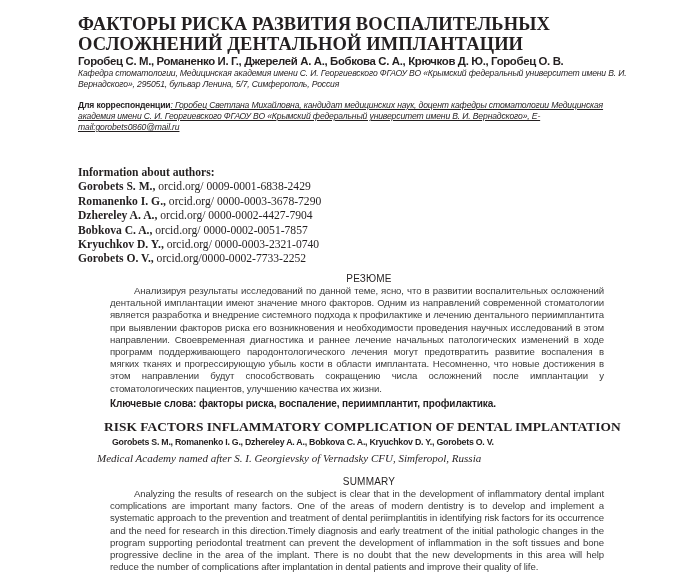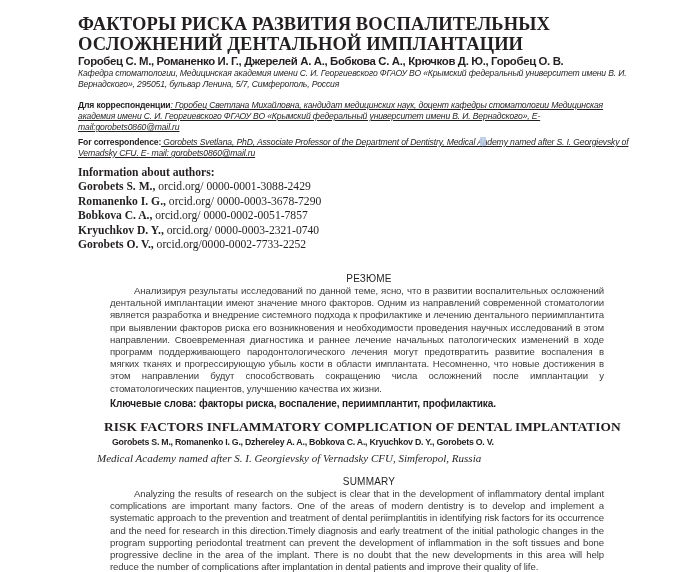--- a/index.html
+++ b/index.html
@@ -85,28 +85,26 @@
   <h1 class="title">ФАКТОРЫ РИСКА РАЗВИТИЯ ВОСПАЛИТЕЛЬНЫХ ОСЛОЖНЕНИЙ ДЕНТАЛЬНОЙ ИМПЛАНТАЦИИ</h1>
 
   <div class="authors-ru">Горобец С. М., Романенко И. Г., Джерелей А. А., Бобкова С. А., Крючков Д. Ю., Горобец О. В.</div>
 
   <div class="affil-ru">Кафедра стоматологии, Медицинская академия имени С. И. Георгиевского ФГАОУ ВО «Крымский федеральный университет имени В. И. Вернадского», 295051, бульвар Ленина, 5/7, Симферополь, Россия</div>
 
   <div class="corr-ru">
     <span class="lbl">Для корреспонденции</span><span class="it">: Горобец Светлана Михайловна, кандидат медицинских наук, доцент кафедры стоматологии Медицинская академия имени С. И. Георгиевского ФГАОУ ВО «Крымский федеральный университет имени В. И. Вернадского», E-mail:gorobets0860@mail.ru</span>
   </div>
 
-  <div class="corr-en">
-    <span class="lbl">For correspondence:</span><span class="it"> Gorobets Svetlana, PhD, Associate Professor of the Department of Dentistry, Medical A</span><span class="cursor"></span><span class="it">ademy named after S. I. Georgievsky of Vernadsky CFU. E- mail: gorobets0860@mail.ru</span>
-  </div>
 
   <div class="info">
     <div class="head">Information about authors:</div>
-    <div><span class="name">Gorobets S. M.,</span><span> orcid.org/ 0000-0001-3088-2429</span></div>
+    <div><span class="name">Gorobets S. M.,</span><span> orcid.org/ 0009-0001-6838-2429</span></div>
     <div><span class="name">Romanenko I. G.,</span><span> orcid.org/ 0000-0003-3678-7290</span></div>
+    <div><span class="name">Dzhereley A. A.,</span><span> orcid.org/ 0000-0002-4427-7904</span></div>
     <div><span class="name">Bobkova C. A.,</span><span> orcid.org/ 0000-0002-0051-7857</span></div>
     <div><span class="name">Kryuchkov D. Y.,</span><span> orcid.org/ 0000-0003-2321-0740</span></div>
     <div><span class="name">Gorobets O. V.,</span><span> orcid.org/0000-0002-7733-2252</span></div>
   </div>
 
   <div class="section-head" style="top:261px;">РЕЗЮМЕ</div>
 
   <div class="abstract" style="top:273px;">
     <p>Анализируя результаты исследований по данной теме, ясно, что в развитии воспалительных осложнений дентальной имплантации имеют значение много факторов.  Одним из направлений современной стоматологии является разработка и внедрение системного подхода к профилактике и лечению дентального периимплантита при выявлении факторов риска его возникновения и необходимости проведения научных исследований в этом направлении. Своевременная диагностика и раннее лечение начальных патологических изменений в ходе программ поддерживающего пародонтологического лечения могут предотвратить развитие воспаления в мягких тканях и прогрессирующую убыль кости в области имплантата. Несомненно, что новые достижения в этом направлении будут способствовать сокращению числа осложнений после имплантации у стоматологических пациентов, улучшению качества их жизни.</p>
   </div>

